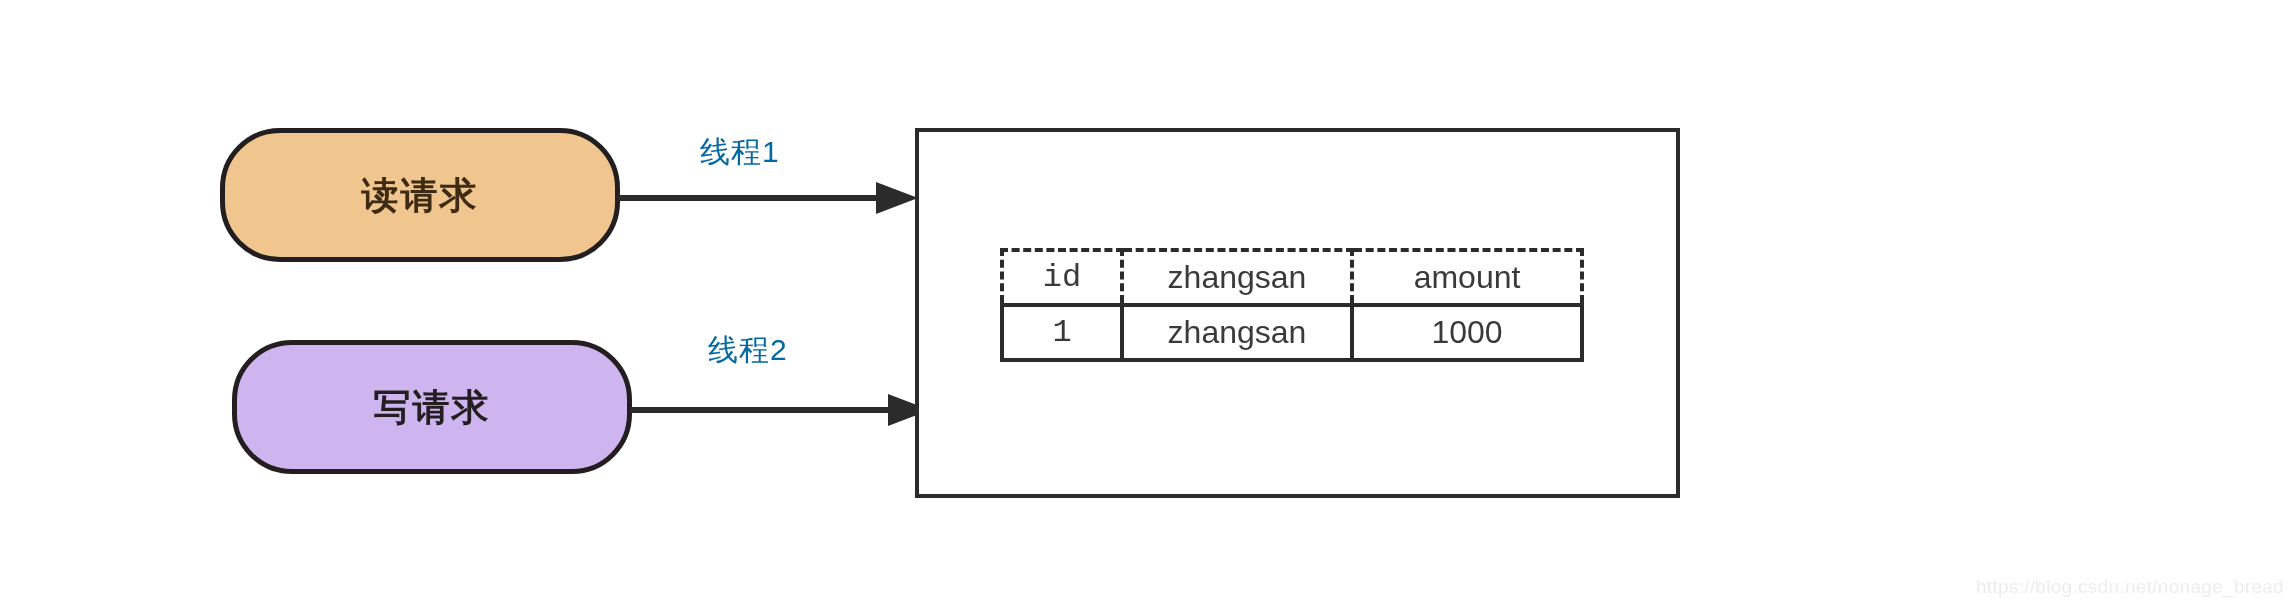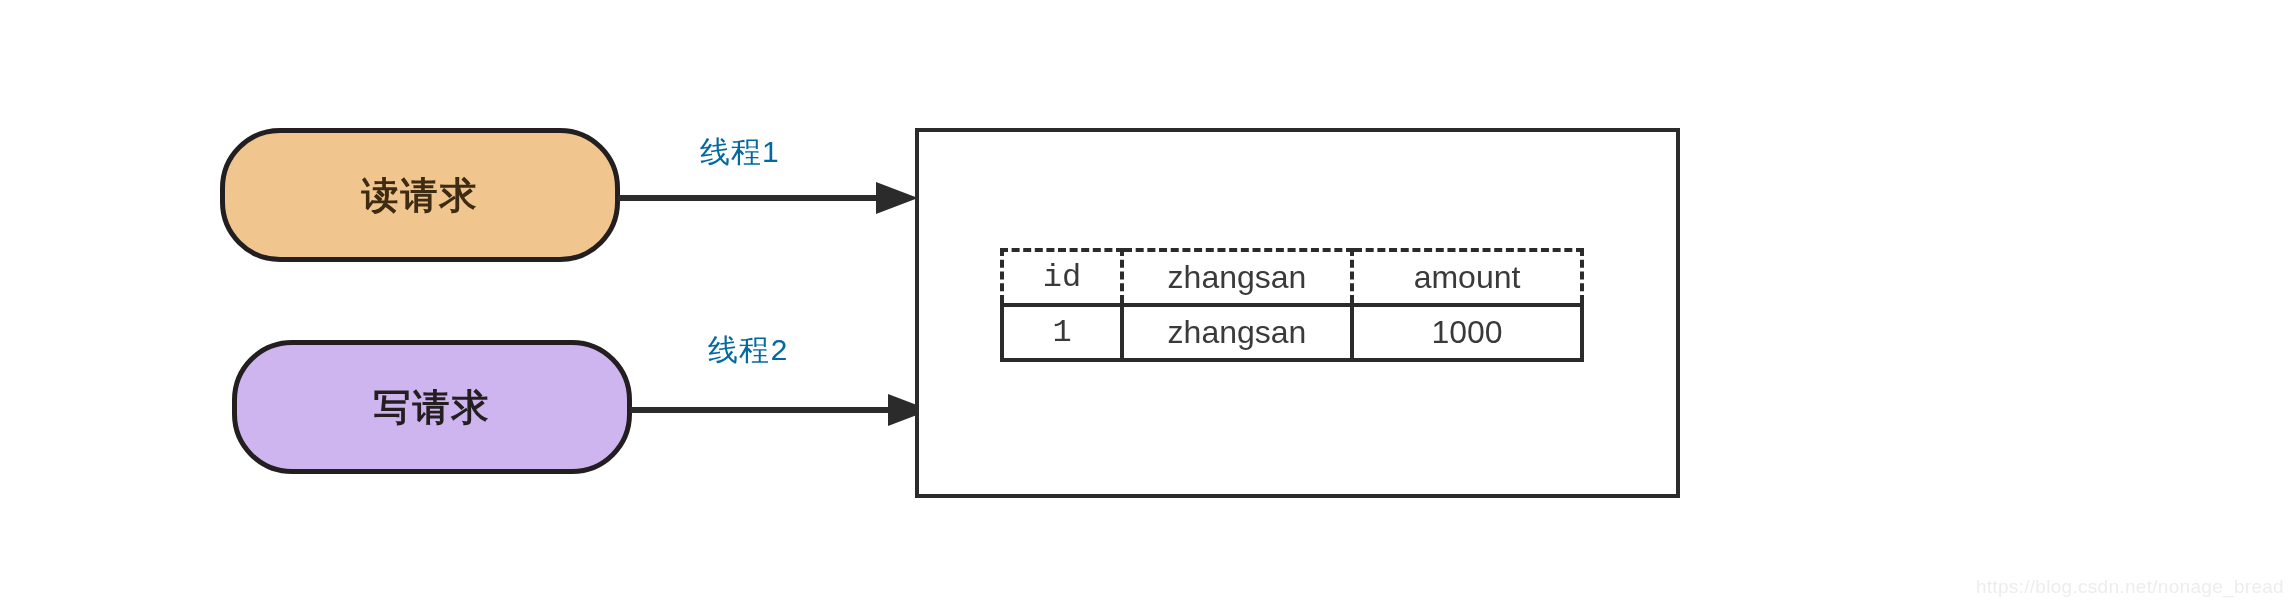--- a/index.html
+++ b/index.html
@@ -61,21 +61,21 @@
 
   .arrow-label {
     position: absolute;
     font-size: 30px;
     color: #0369a1;
     font-weight: 400;
     letter-spacing: 1px;
     white-space: nowrap;
   }
   #arrow-label-1 { left: 700px; top: 132px; }
-  #arrow-label-2 { left: 708px; top: 330px; font-family: Liberation Mono, monospace; }
+  #arrow-label-2 { left: 708px; top: 330px; }
 
   
   #db-box {
     position: absolute;
     left: 915px;
     top: 128px;
     width: 765px;
     height: 370px;
     border: 4px solid #2b2b2b;
     background: #ffffff;

